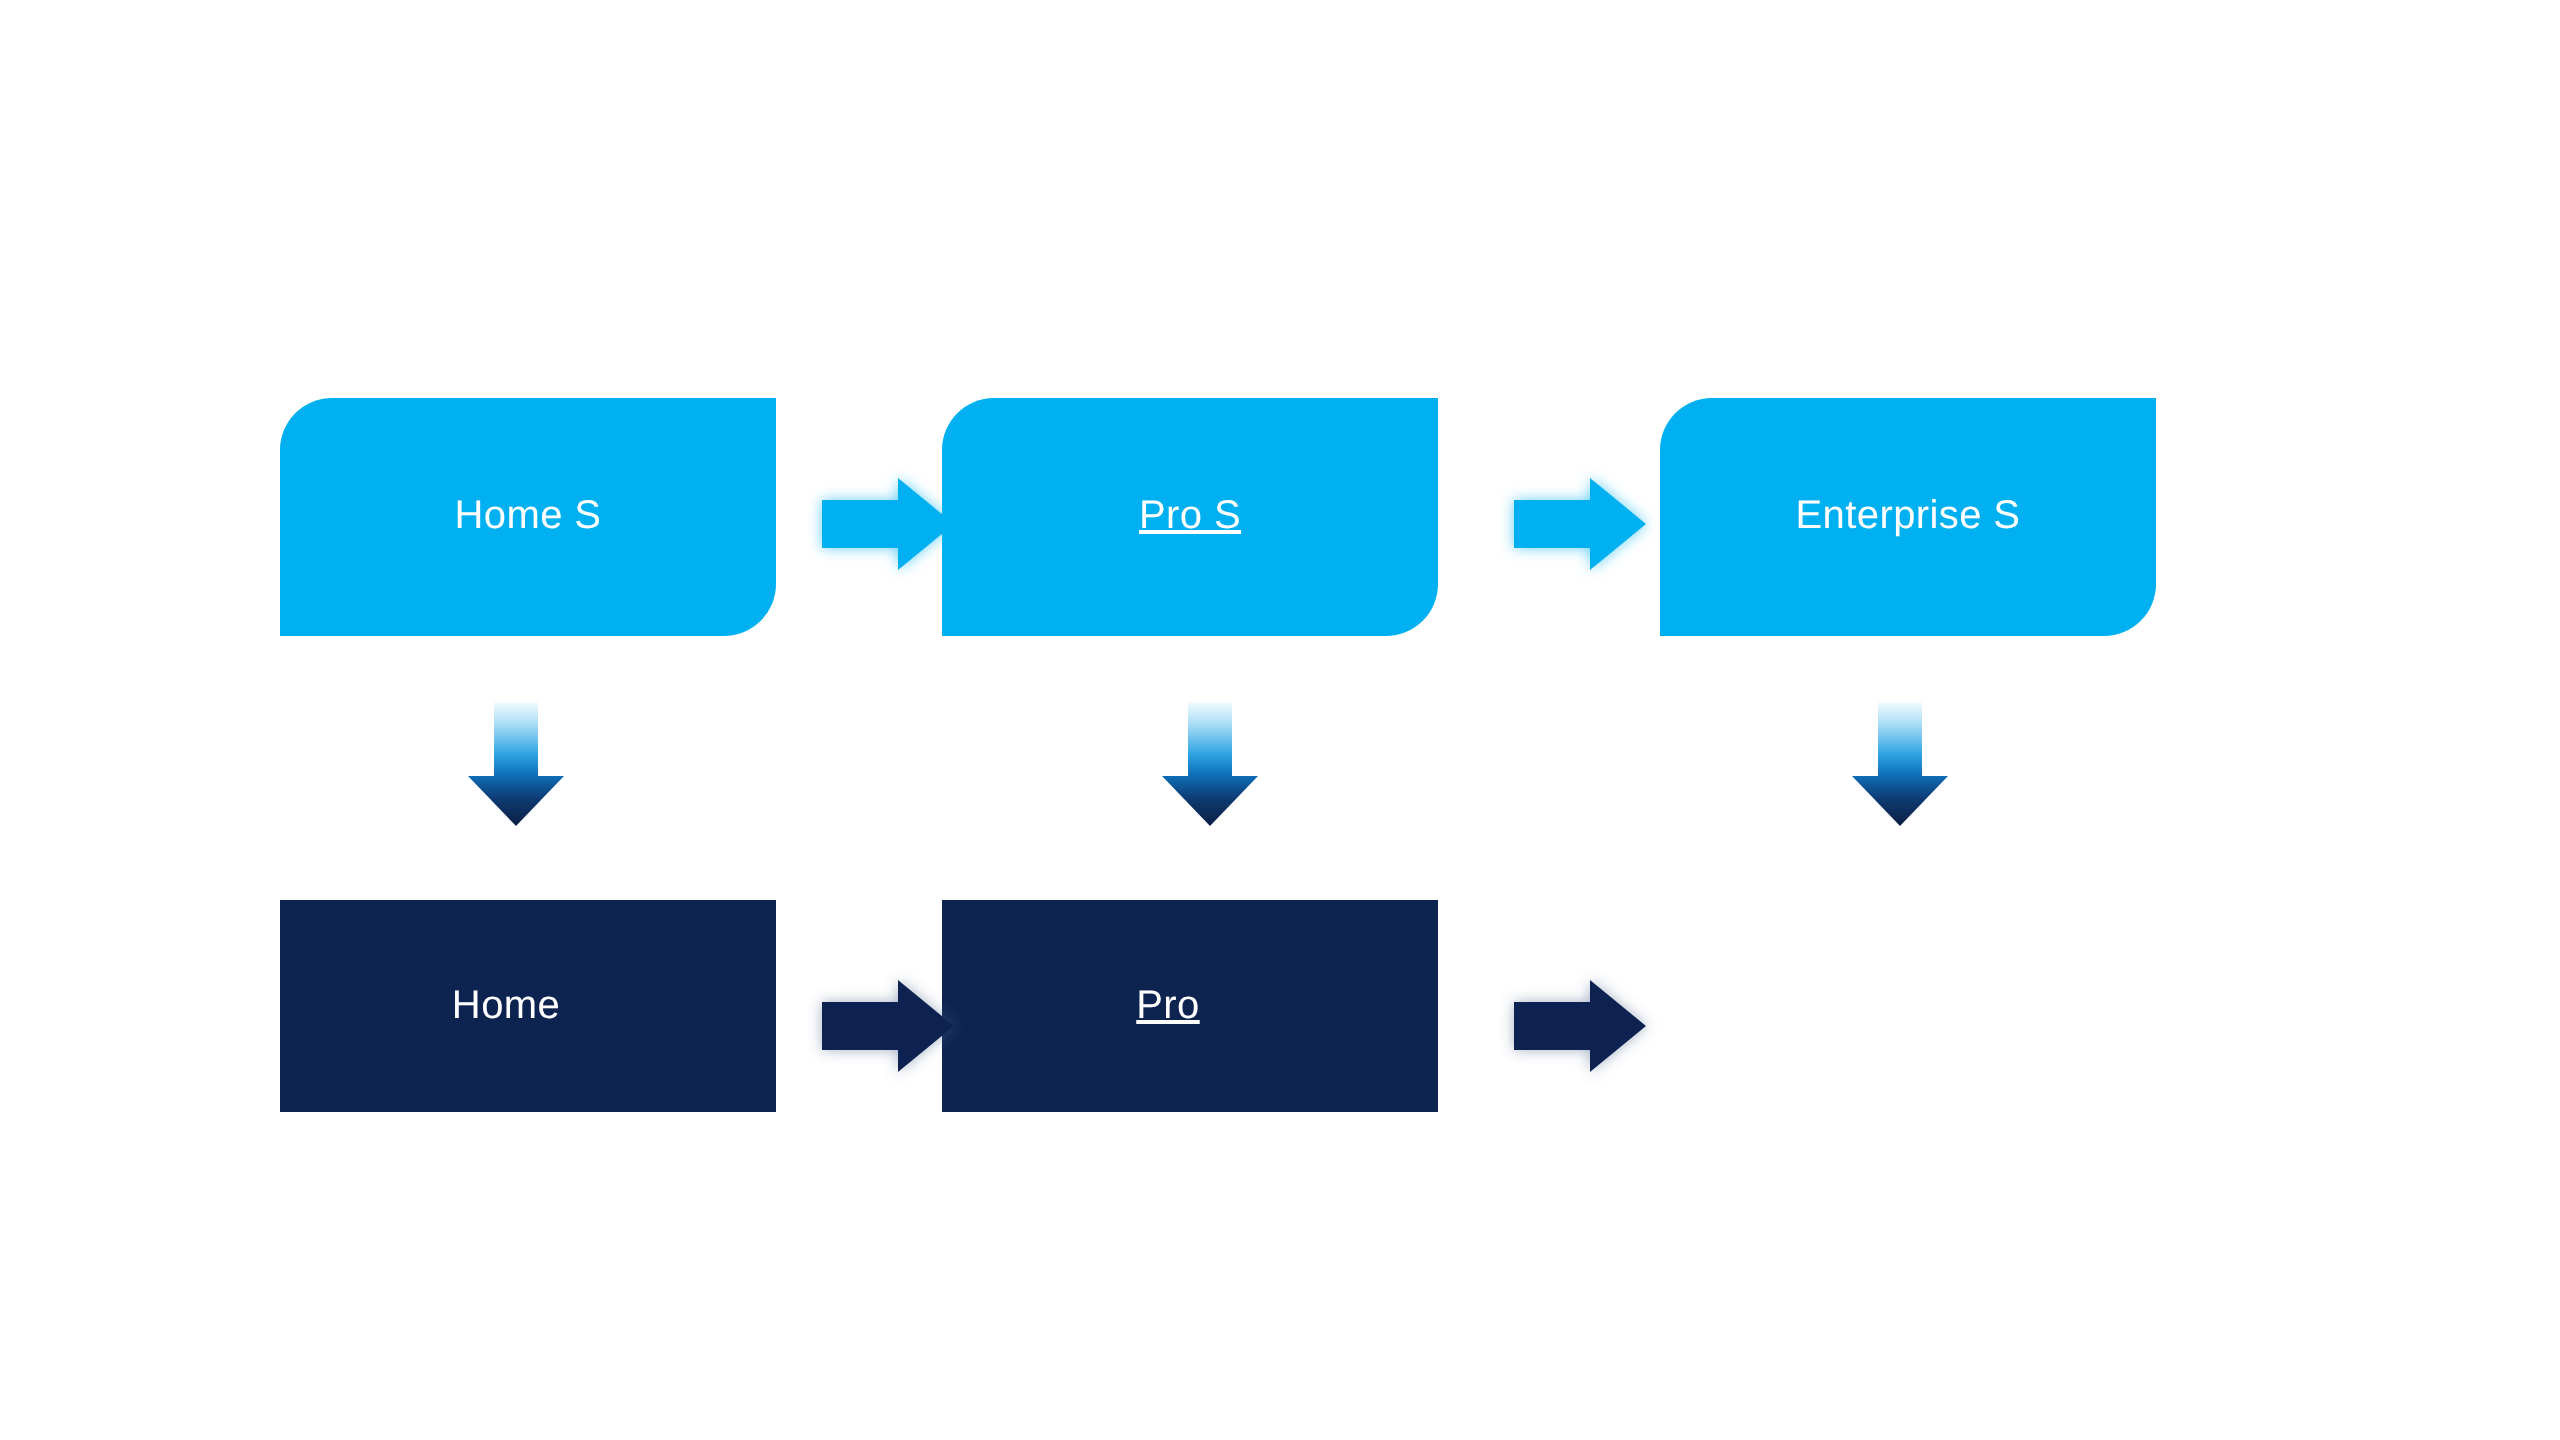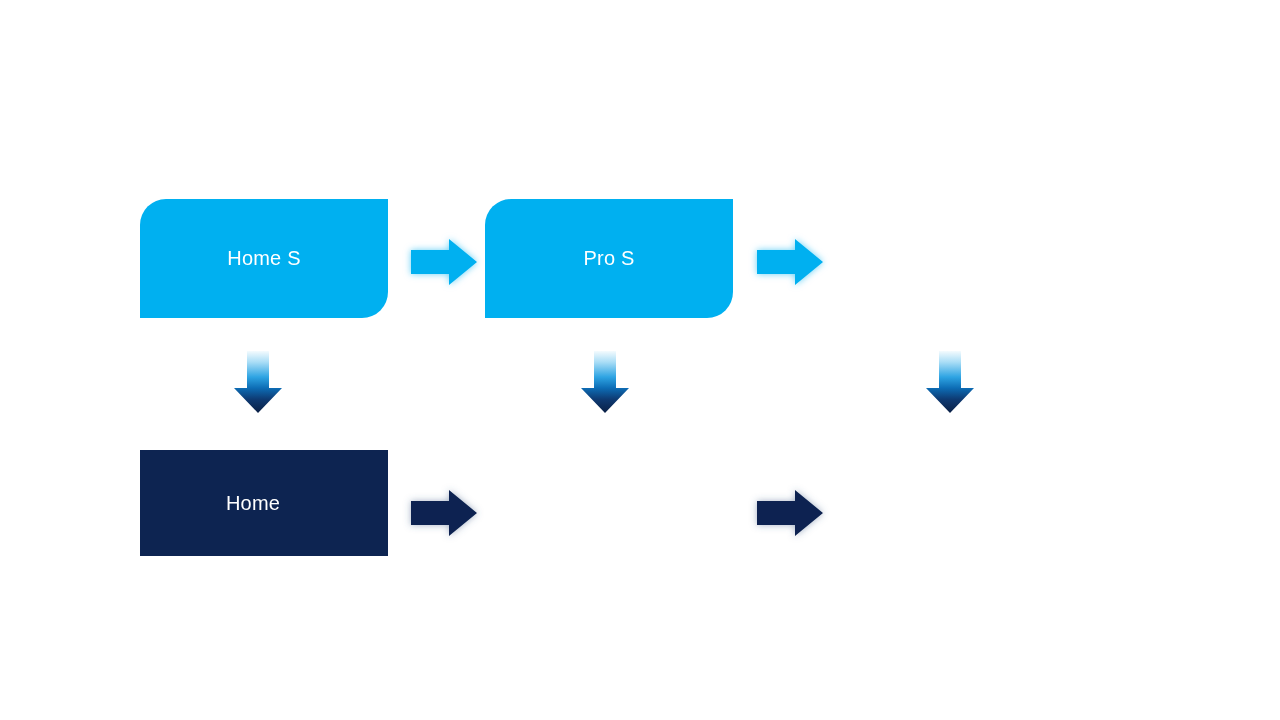--- a/index.html
+++ b/index.html
@@ -41,21 +41,21 @@
   }
   .box.bottom{
     top:418px;
     height:106px;
     background:var(--c-dark);
   }
   .box.bottom .lbl{
     padding-right:22px;
   }
   .c1{left:140px;}
-  .c2{left:485px;}
+  .c2{left:471px;text-decoration:underline;}
   .c3{left:830px;}
   .arrow{position:absolute;overflow:visible;}
   .ha{width:66px;height:46px;}
   .ha.row-top{top:207px;}
   .ha.row-bottom{top:458px;}
   .ha.gap1{left:411px;}
   .ha.gap2{left:757px;}
   .va{width:48px;height:62px;top:319px;}
   .va.v1{left:234px;}
   .va.v2{left:581px;}
@@ -86,23 +86,29 @@
       </linearGradient>
     </defs>
   </svg>
 
   <div class="box top c1">
     <span class="lbl">Home S</span>
   </div>
   <div class="box top c2">
     <span class="lbl">Pro S</span>
   </div>
+  <div class="box top c3">
+    <span class="lbl">Enterprise S</span>
+  </div>
 
   <div class="box bottom c1">
     <span class="lbl">Home</span>
+  </div>
+  <div class="box bottom c2">
+    <span class="lbl">Pro</span>
   </div>
 
   <svg class="arrow ha row-top gap1" viewBox="0 0 66 46">
     <polygon class="fill-light" filter="url(#glow-light)" points="0,11 38,11 38,0 66,23 38,46 38,35 0,35"></polygon>
   </svg>
   <svg class="arrow ha row-top gap2" viewBox="0 0 66 46">
     <polygon class="fill-light" filter="url(#glow-light)" points="0,11 38,11 38,0 66,23 38,46 38,35 0,35"></polygon>
   </svg>
 
   <svg class="arrow ha row-bottom gap1" viewBox="0 0 66 46">

